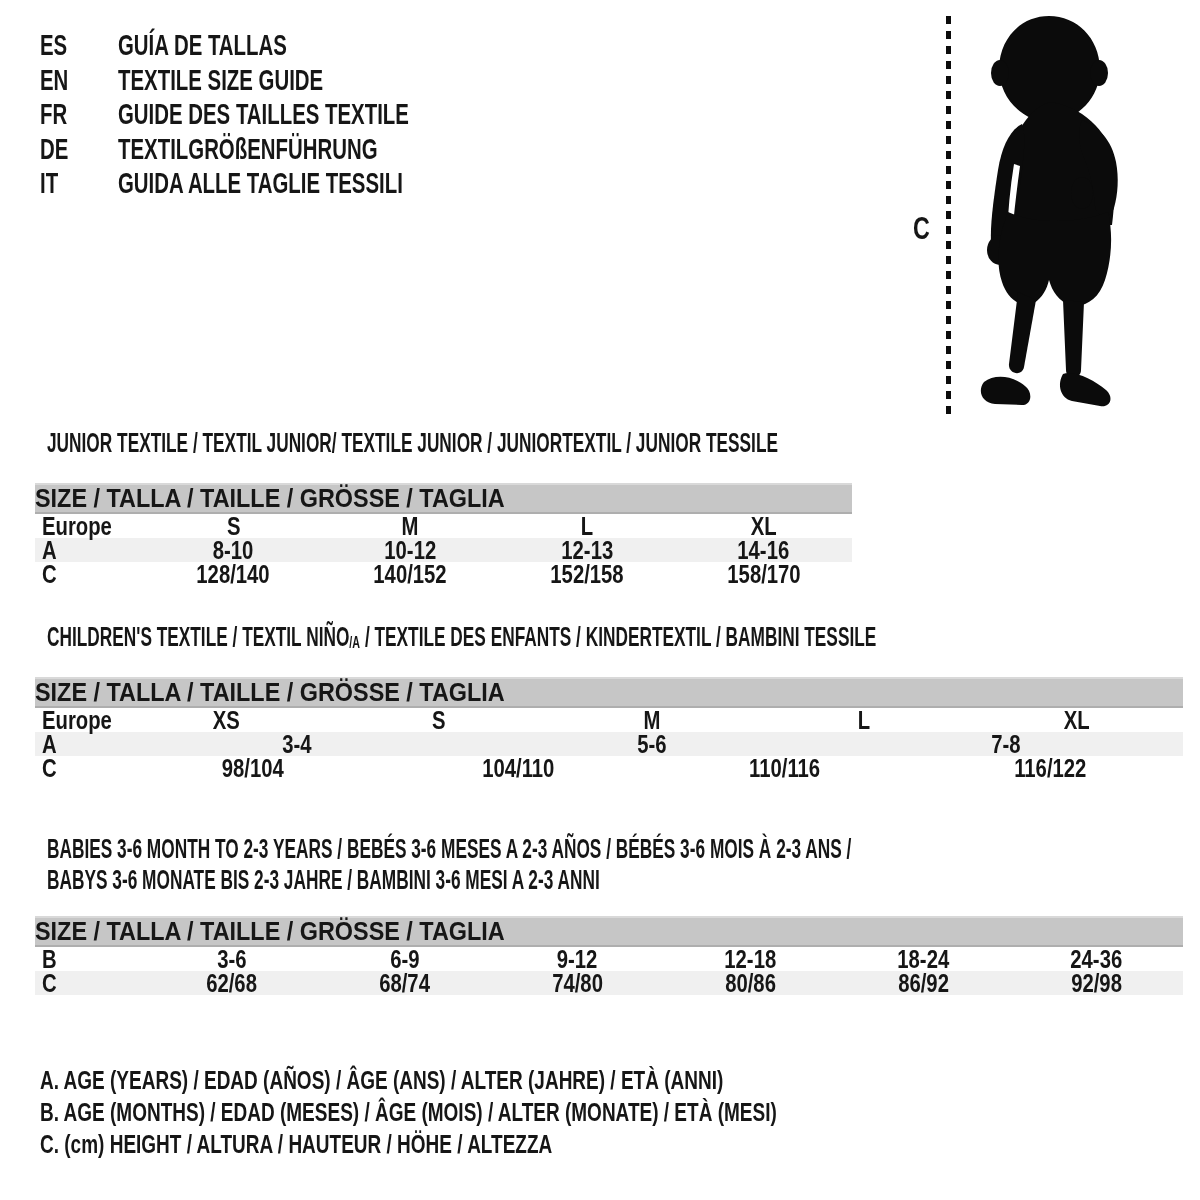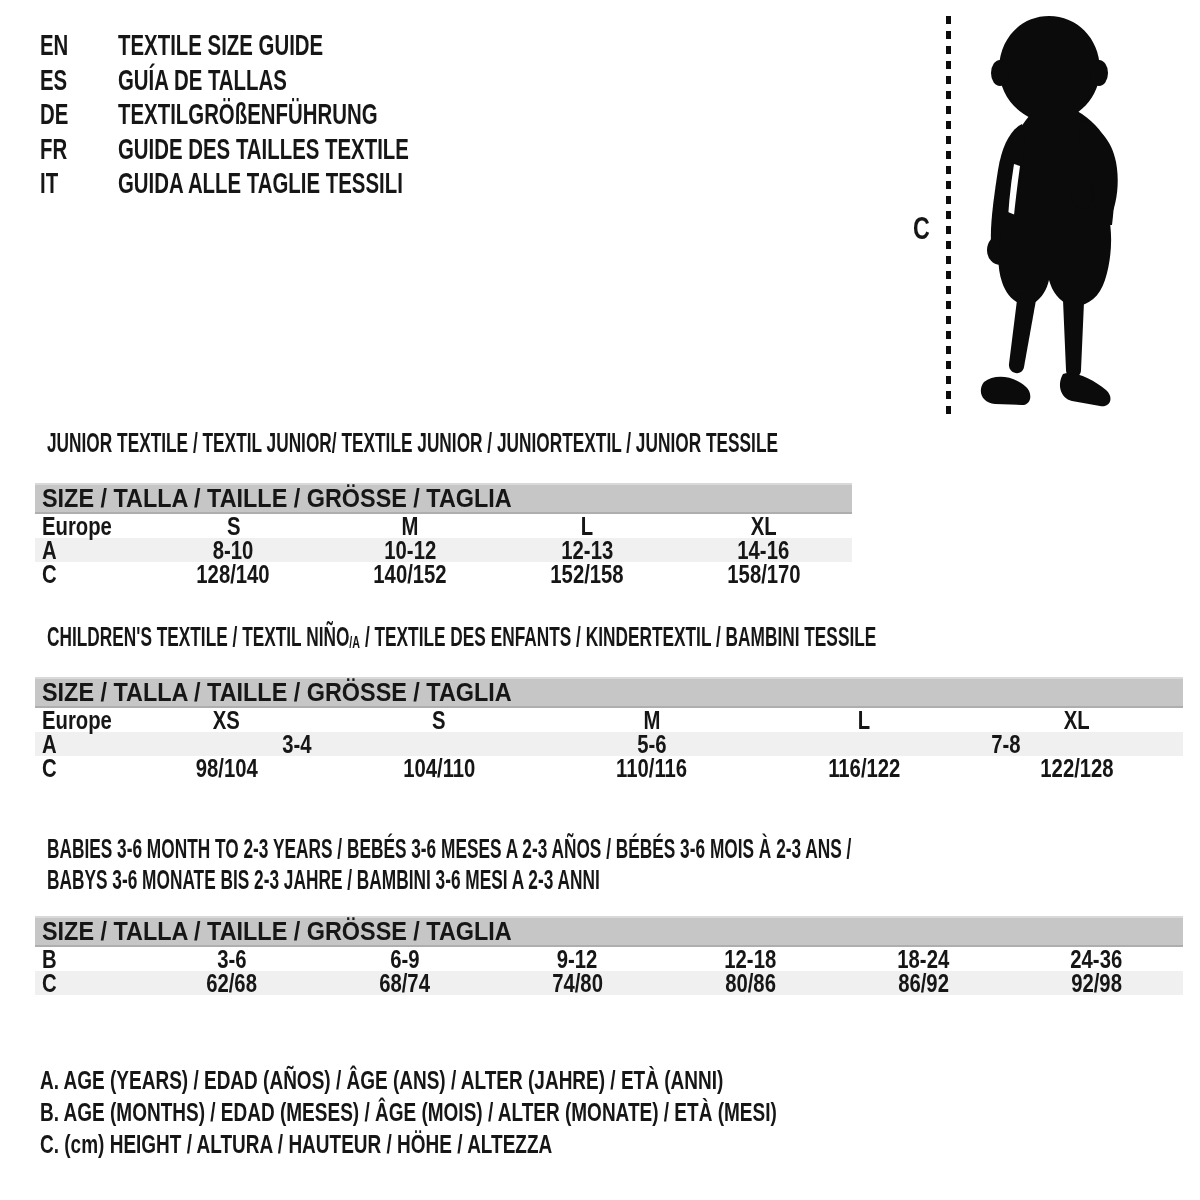--- a/index.html
+++ b/index.html
@@ -34,21 +34,21 @@
   .section-babies{top:834px;width:1148px;}
   .section-title{margin-left:12px;margin-bottom:26px;}
   .section-babies .section-title{margin-bottom:20px;}
   .title-line{height:27px;line-height:27px;}
   .section-babies .title-line{height:31px;line-height:31px;}
   .cond-title{font-size:27px;transform:scaleX(0.64);}
   .subsc{font-size:0.62em;vertical-align:-0.12em;}
 
   .size-table{width:100%;}
   .table-header{height:31px;background:var(--c-header-bg);display:flex;align-items:center;
-    padding-left:7px;box-sizing:border-box;
+    box-sizing:border-box;
     box-shadow:inset 0 2px 0 #d9d9d9, inset 0 -2px 0 #aeaeae;}
   .cond-header{font-size:26px;transform:scaleX(0.9);}
   .t-row{display:flex;align-items:center;height:24px;}
   .t-row.shaded{background:var(--c-shaded);}
   .t-label{width:110px;padding-left:7px;box-sizing:border-box;}
   .section-children .t-label{width:85px;}
   .t-cell{flex:1;text-align:center;}
   .cond-cell-left{font-size:26px;transform:scaleX(0.78);}
   .cond-cell{font-size:26px;transform:scaleX(0.78);transform-origin:50% 50%;}
 
@@ -57,34 +57,34 @@
   .legend-line{height:32px;line-height:32px;}
   .legend .cond{font-size:25px;transform:scaleX(0.76);}
 </style>
 </head>
 <body>
 
 <div class="page">
 
   <div class="lang-block">
       <div class="lang-row">
+        <span class="lang-code"><span class="cond">ES</span></span>
+        <span class="lang-text"><span class="cond">GUÍA DE TALLAS</span></span>
+      </div>
+      <div class="lang-row">
         <span class="lang-code"><span class="cond">EN</span></span>
         <span class="lang-text"><span class="cond">TEXTILE SIZE GUIDE</span></span>
       </div>
       <div class="lang-row">
-        <span class="lang-code"><span class="cond">ES</span></span>
-        <span class="lang-text"><span class="cond">GUÍA DE TALLAS</span></span>
+        <span class="lang-code"><span class="cond">FR</span></span>
+        <span class="lang-text"><span class="cond">GUIDE DES TAILLES TEXTILE</span></span>
       </div>
       <div class="lang-row">
         <span class="lang-code"><span class="cond">DE</span></span>
         <span class="lang-text"><span class="cond">TEXTILGRÖßENFÜHRUNG</span></span>
-      </div>
-      <div class="lang-row">
-        <span class="lang-code"><span class="cond">FR</span></span>
-        <span class="lang-text"><span class="cond">GUIDE DES TAILLES TEXTILE</span></span>
       </div>
       <div class="lang-row">
         <span class="lang-code"><span class="cond">IT</span></span>
         <span class="lang-text"><span class="cond">GUIDA ALLE TAGLIE TESSILI</span></span>
       </div>
     </div>
 
   <div class="measure-line"></div>
   <div class="measure-label">
     <span class="cond">C</span>
@@ -171,21 +171,20 @@
             <span class="t-cell"><span class="cond cond-cell">3-4</span></span>
             <span class="t-cell"><span class="cond cond-cell">5-6</span></span>
             <span class="t-cell"><span class="cond cond-cell">7-8</span></span>
           </div>
           <div class="t-row">
             <span class="t-label"><span class="cond cond-cell-left">C</span></span>
             <span class="t-cell"><span class="cond cond-cell">98/104</span></span>
             <span class="t-cell"><span class="cond cond-cell">104/110</span></span>
             <span class="t-cell"><span class="cond cond-cell">110/116</span></span>
             <span class="t-cell"><span class="cond cond-cell">116/122</span></span>
-            <span class="t-cell"><span class="cond cond-cell">122/128</span></span>
           </div>
         </div>
       </section>
       <section class="size-section section-babies">
         <div class="section-title">
           <div class="title-line"><span class="cond cond-title"><span class="seg">BABIES 3-6 MONTH TO 2-3 YEARS / BEBÉS 3-6 MESES A 2-3 AÑOS / BÉBÉS 3-6 MOIS À 2-3 ANS /</span></span></div>
           <div class="title-line"><span class="cond cond-title"><span class="seg">BABYS 3-6 MONATE BIS 2-3 JAHRE / BAMBINI 3-6 MESI A 2-3 ANNI</span></span></div>
         </div>
         <div class="size-table">
           <div class="table-header">

